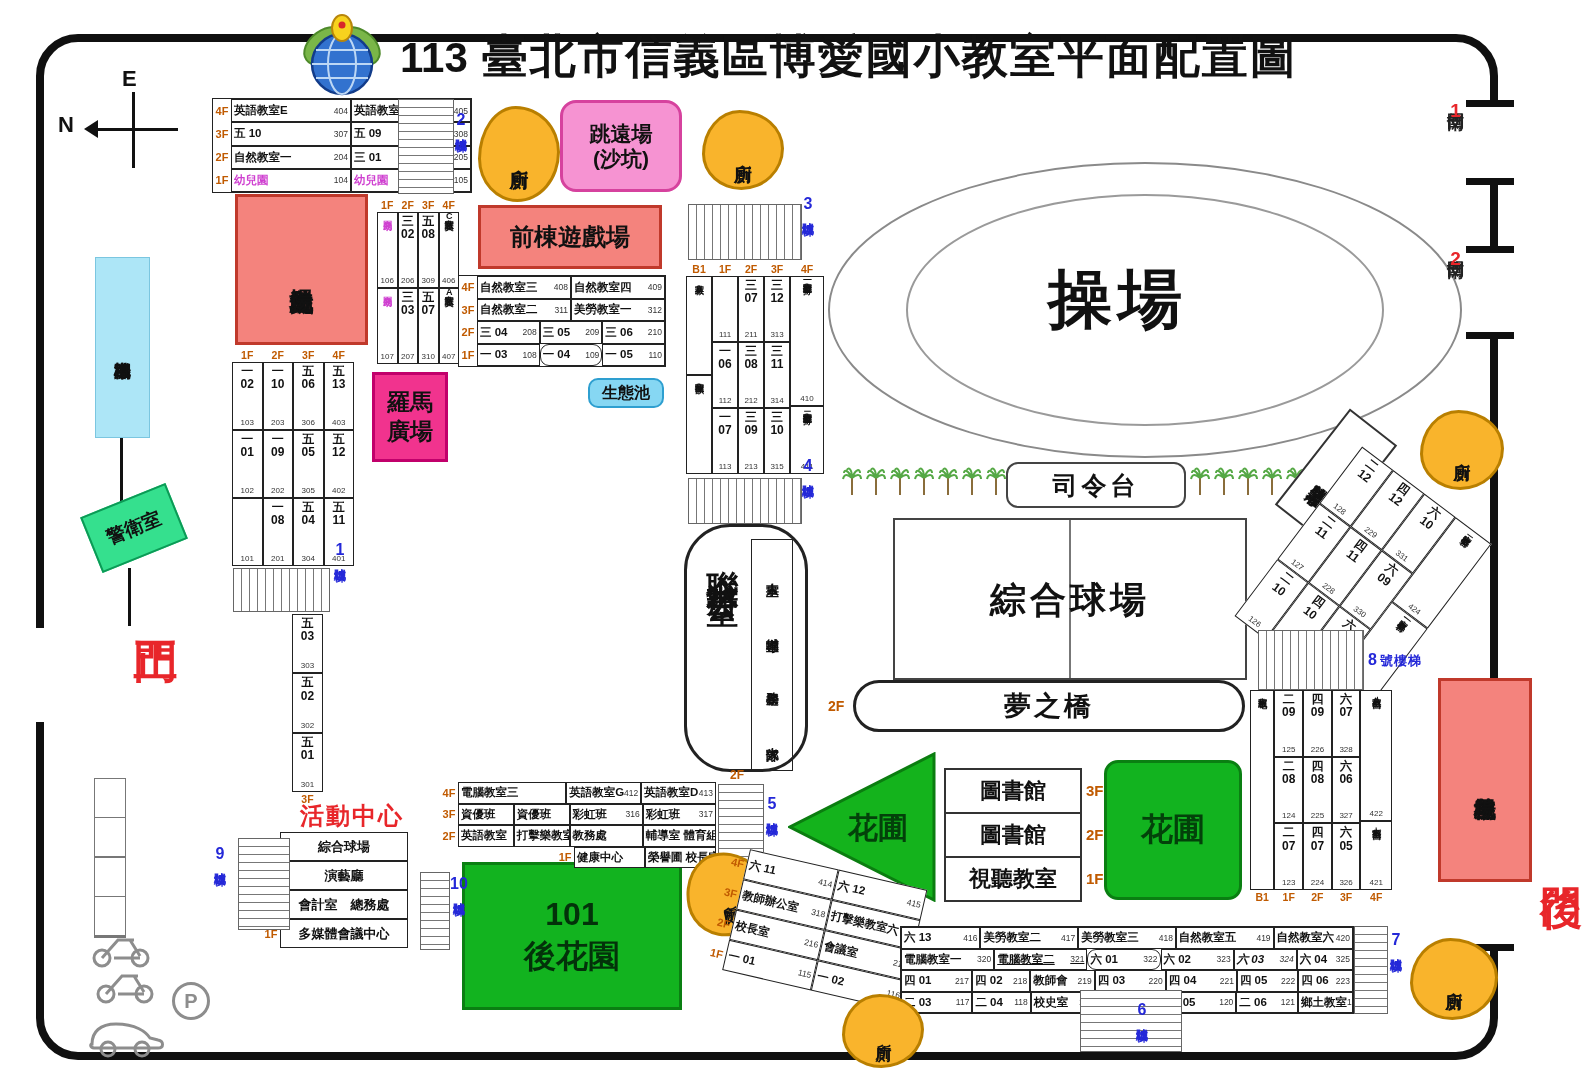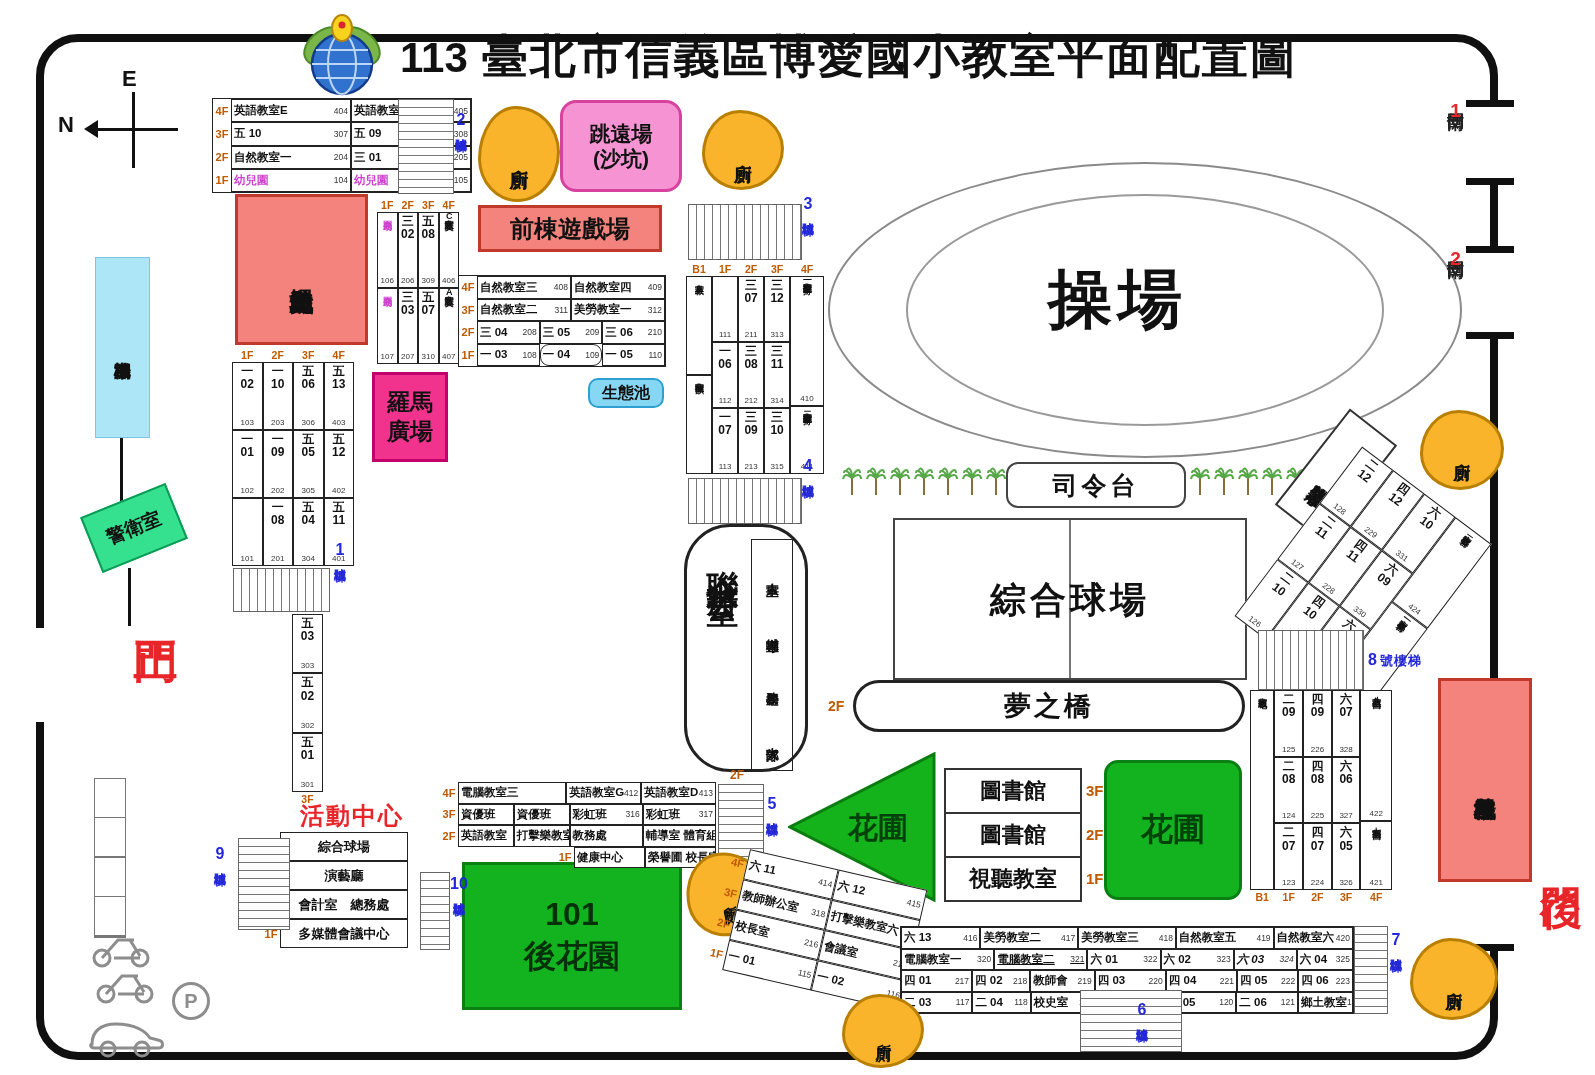--- a/index.html
+++ b/index.html
@@ -220,21 +220,21 @@
             <span class="cn">406</span>
           </div>
           <div class="vcell" style="flex: 1 1 0px;">
             <span class="ct vv">英語教室A</span>
             <span class="cn">407</span>
           </div>
         </div>
       </div>
     </div>
 
-  <div class="abs zone salmon" style="left:478px;top:205px;width:184px;height:47px;font-size:24px">
+  <div class="abs zone salmon" style="left:478px;top:205px;width:184px;height:64px;font-size:24px">
     <span>前棟遊戲場</span>
   </div>
   <div class="abs grid" style="left:458px;top:275px;width:208px;height:92px">
       <div class="grow">
         <span class="flab">4F</span>
         <div class="cell" style="flex: 1 1 0px;">
           <span class="ct">自然教室三</span>
           <span class="cn">408</span>
         </div>
         <div class="cell" style="flex: 1 1 0px;">
@@ -956,21 +956,21 @@
       </div>
       <div class="grow">
         <div class="cell" style="flex: 1.3 1 0px;">
           <span class="ct">電腦教室一</span>
           <span class="cn">320</span>
         </div>
         <div class="cell" style="flex: 1.3 1 0px; text-decoration: underline;">
           <span class="ct">電腦教室二</span>
           <span class="cn">321</span>
         </div>
-        <div class="cell" style="flex: 1 1 0px;">
+        <div class="cell" style="flex: 1 1 0px; border-radius: 9px;">
           <span class="ct">六 01</span>
           <span class="cn">322</span>
         </div>
         <div class="cell" style="flex: 1 1 0px;">
           <span class="ct">六 02</span>
           <span class="cn">323</span>
         </div>
         <div class="cell" style="flex: 0.85 1 0px; font-style: italic;">
           <span class="ct">六 03</span>
           <span class="cn">324</span>

